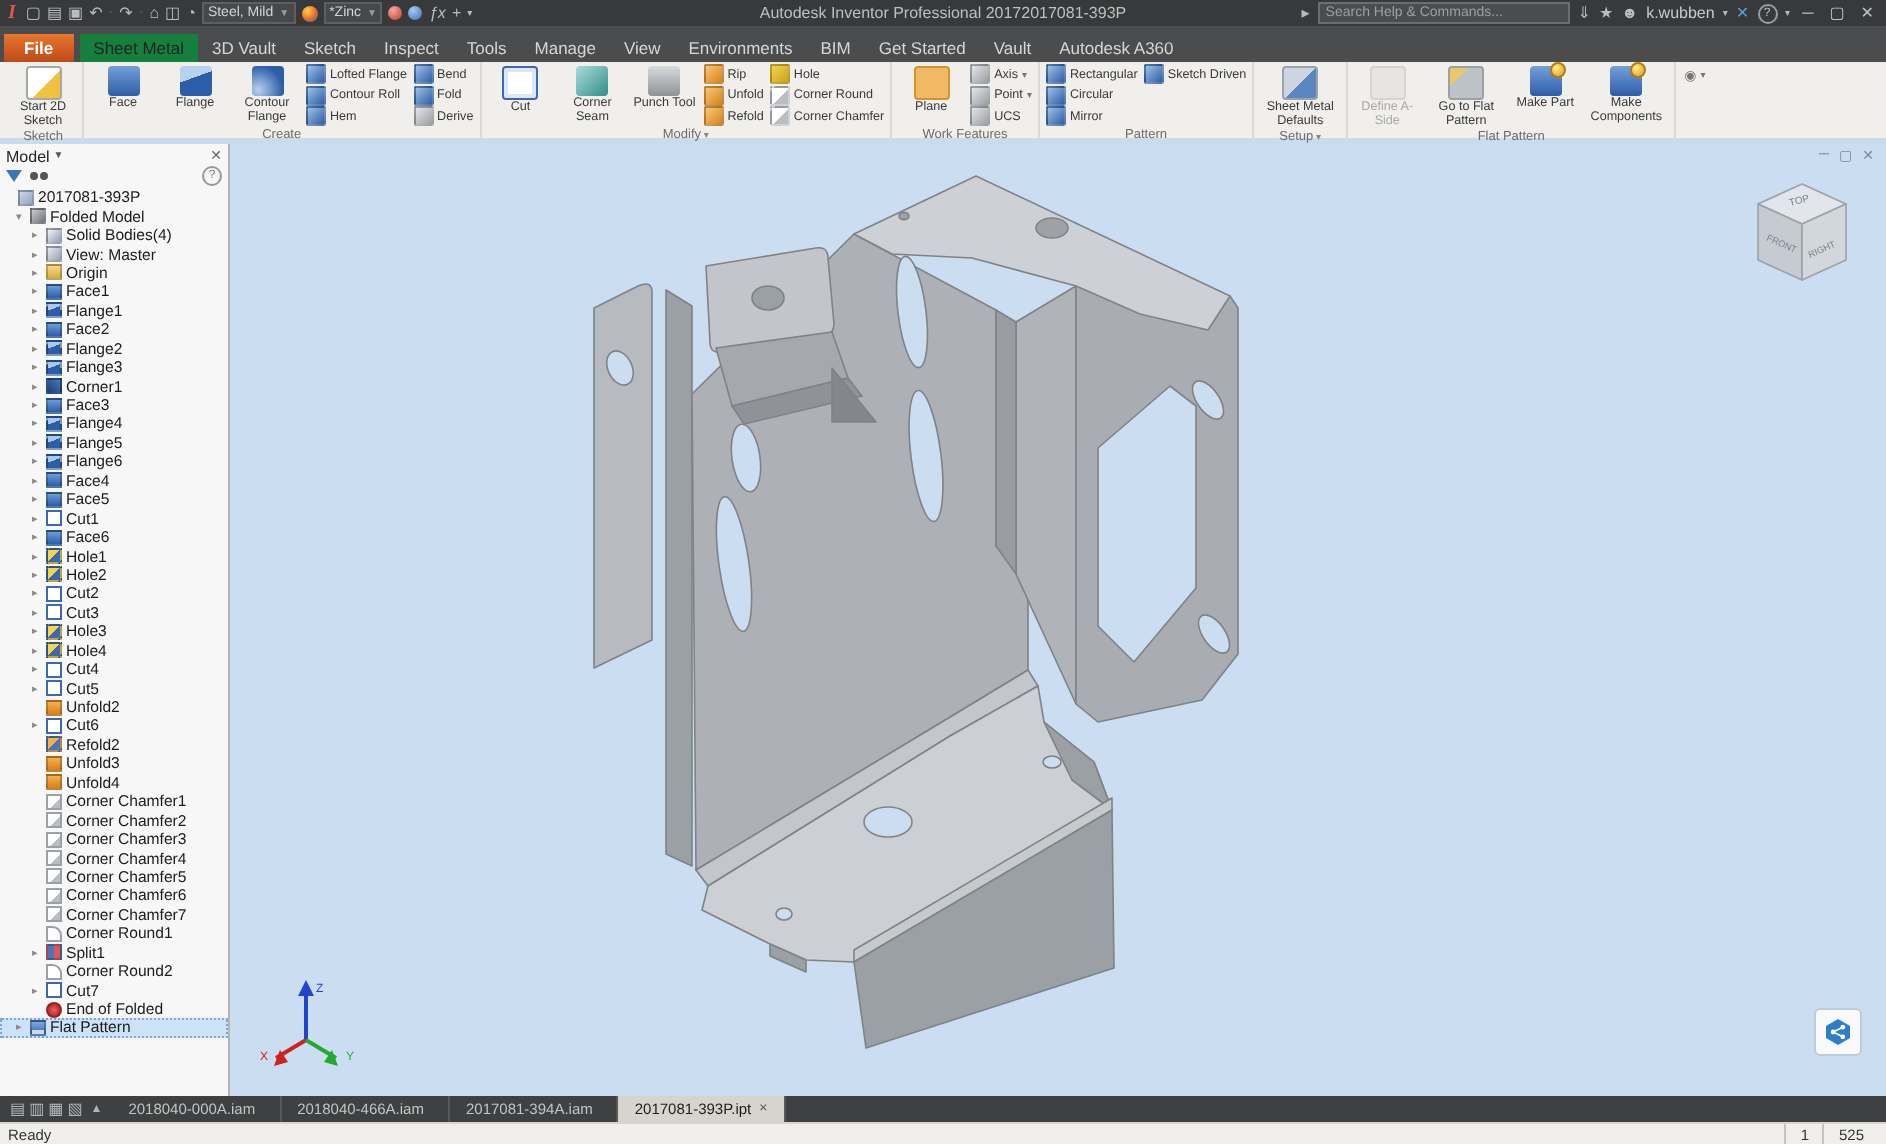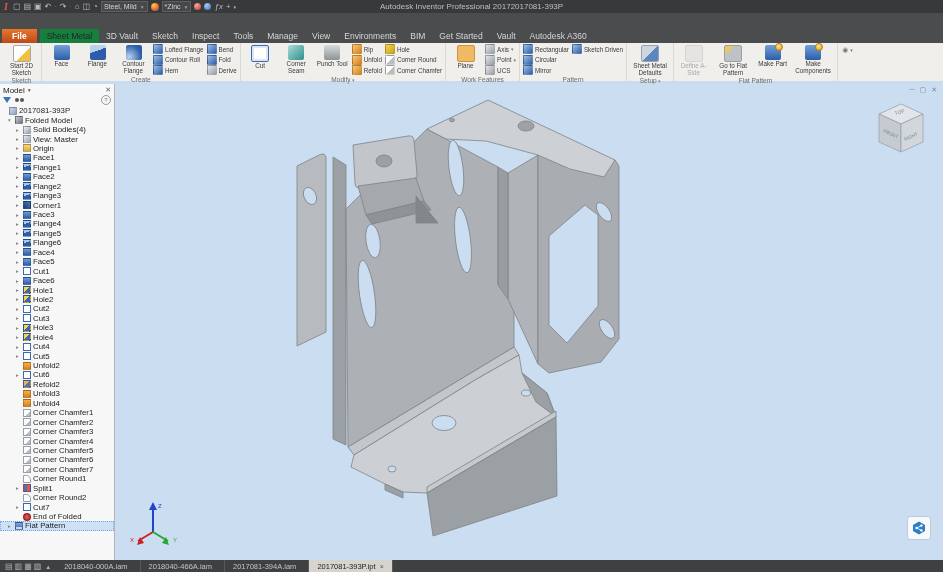--- a/index.html
+++ b/index.html
@@ -24,21 +24,21 @@
   .tb-right{margin-left:auto;display:flex;align-items:center;gap:4px;}
   .searchbox{width:118px;height:9px;background:#4a4c4e;border:1px solid #6b6d6f;color:#cfcfcf;
              font-size:7px;padding:0 3px;font-family:"Liberation Sans",sans-serif;}
   .searchbox::placeholder{color:#9d9fa1;}
   .winbtn{color:#c2c4c6;font-size:8px;padding:0 2px;}
   .helpdot{border:1px solid #9a9c9e;border-radius:50%;width:8px;height:8px;display:flex;
            align-items:center;justify-content:center;font-size:6px;color:#c2c4c6;}
   .blue-x{color:#5aa0dc;font-size:8px;}
   .star{color:#b9bcbe;font-size:8px;}
   
-  .tabrow{height:30px;background:#4a4c4e;display:flex;align-items:flex-end;padding-left:2px;}
+  .tabrow{height:18px;background:#4a4c4e;display:flex;align-items:flex-end;padding-left:2px;}
   .rtab{font-size:8.5px;color:#d6d6d6;padding:2px 7px 2px;white-space:nowrap;}
   .rtab.active{background:#15803d;color:#222;}
   .rtab.file{background:linear-gradient(#e8772e,#bc4a17);color:#fff;margin-right:3px;
              padding:2px 10px;font-weight:bold;}
   
   .ribbon{height:38px;background:#f0efec;display:flex;align-items:stretch;
           border-bottom:3px solid #c9dcef;padding-left:2px;}
   .rpanel{display:flex;flex-direction:column;border-right:1px solid #dcd9d3;padding:1px 3px 0;}
   .rbody{flex:1;display:flex;gap:3px;align-items:flex-start;}
   .plabel{font-size:6.5px;color:#6b6b6b;text-align:center;padding:0 2px 1px;white-space:nowrap;}
@@ -168,20 +168,35 @@
   <span class="sphere b"></span>
   <span class="qat-ic g-fx"></span>
   <span class="qat-ic g-plus"></span>
   <span class="qat-ic g-car"></span>
 
   <div class="title-center">
     <span>Autodesk Inventor Professional 2017</span>
     <span>2017081-393P</span>
   </div>
 
+  <div class="tb-right">
+    <span class="qat-ic g-arr"></span>
+    <input class="searchbox" placeholder="Search Help &amp; Commands..." style="">
+    <span class="qat-ic g-dl"></span>
+    <span class="star">★</span>
+    <span class="qat-ic g-user"></span>
+    <span>k.wubben</span>
+    <span class="qat-ic g-car"></span>
+    <span class="blue-x">✕</span>
+    <span class="helpdot">?</span>
+    <span class="qat-ic g-car"></span>
+    <span class="winbtn g-min"></span>
+    <span class="winbtn g-res"></span>
+    <span class="winbtn g-cls"></span>
+  </div>
 </div>
 
 <div class="tabrow">
 
     <div class="rtab file">
       <span>File</span>
     </div>
 
     <div class="rtab active">
       <span>Sheet Metal</span>

